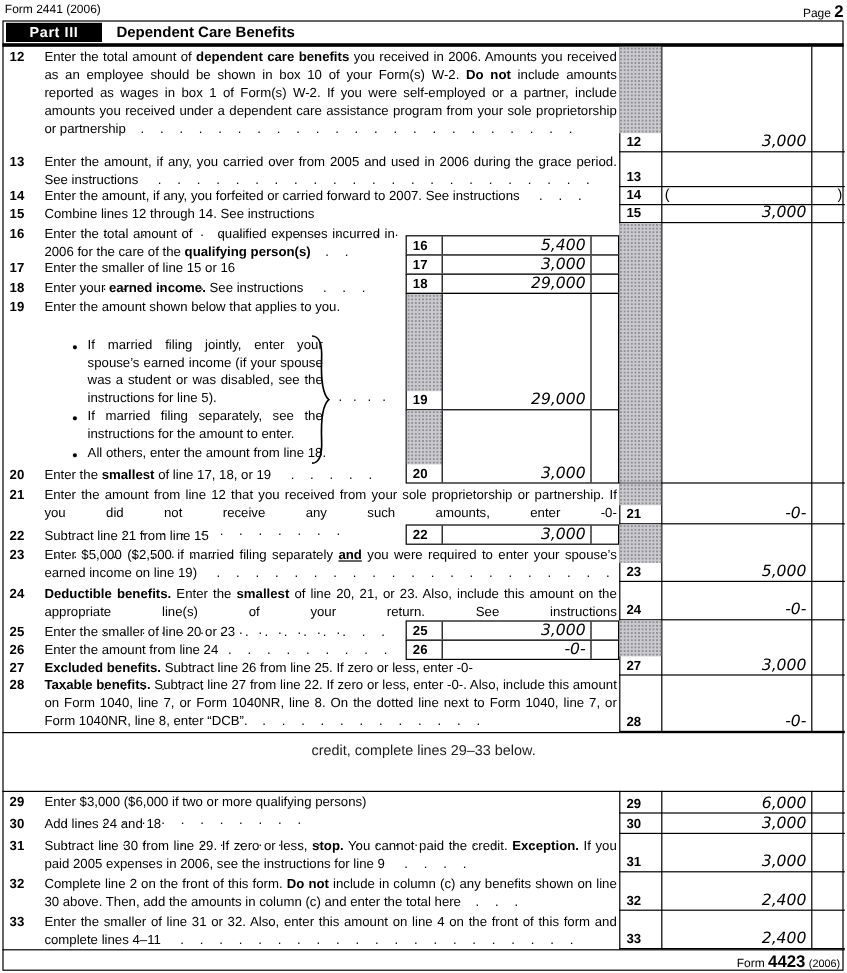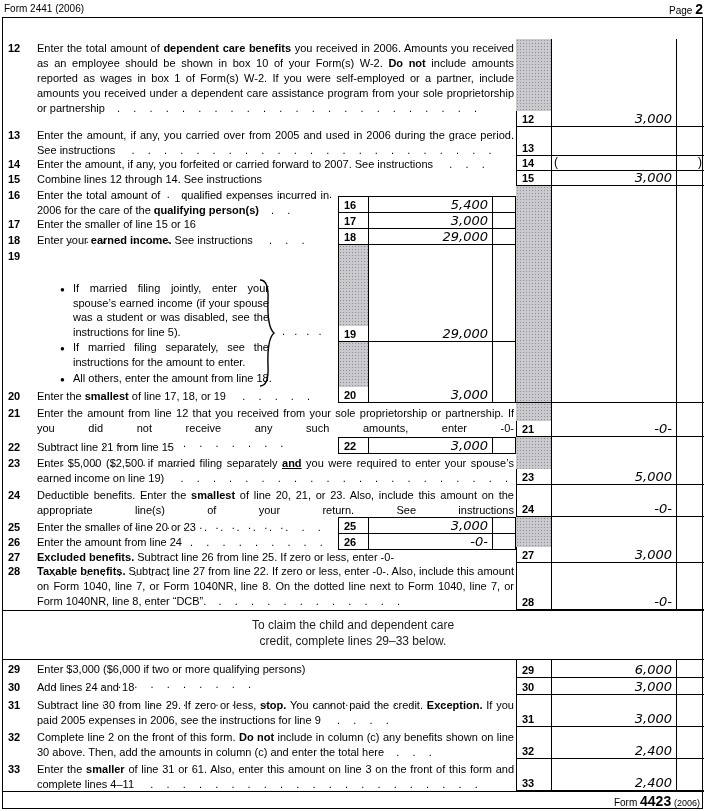--- a/index.html
+++ b/index.html
@@ -56,20 +56,24 @@
 </head>
 <body>
 
 <div id="page">
 
   <div class="phead-left">Form 2441 (2006)</div>
   <div class="phead-right"><span>Page</span> <span class="pgnum">2</span></div>
 
   <div class="outer"></div>
 
+  <div class="band">
+    <div class="bandbox">Part III</div>
+    <div class="bandtitle">Dependent Care Benefits</div>
+  </div>
 
   <div class="vl" style="left:516px;top:39px;height:571px"></div>
   <div class="vl" style="left:516px;top:659px;height:132px"></div>
   <div class="vl" style="left:551px;top:39px;height:571px"></div>
   <div class="vl" style="left:551px;top:659px;height:132px"></div>
   <div class="vl" style="left:676px;top:39px;height:571px"></div>
   <div class="vl" style="left:676px;top:659px;height:132px"></div>
 
   <div class="hl" style="top:610px"></div>
   <div class="hl" style="top:659px"></div>
@@ -215,20 +219,21 @@
   <div class="trow" style="top:217px">
     <div class="lno">17</div>
     <div class="ltxt w-nar"><span>Enter the smaller of line 15 or 16</span><span class="dots">    .   .   .   .   .   .   .   .</span></div>
   </div>
   <div class="trow" style="top:233px">
     <div class="lno">18</div>
     <div class="ltxt w-nar"><span>Enter your </span><span style="font-weight: bold;">earned income.</span><span> See instructions</span><span class="dots">    .   .   .</span></div>
   </div>
   <div class="trow" style="top:249px">
     <div class="lno">19</div>
+    <div class="ltxt w-19 just"><span>Enter the amount shown below that applies to you.</span></div>
   </div>
   <div class="brow" style="top:281px">
     <div class="bul">●</div>
     <div class="btxt just"><span>If married filing jointly, enter your spouse’s earned income (if your spouse was a student or was disabled, see the instructions for line 5).</span></div>
   </div>
   <div class="brow" style="top:340px">
     <div class="bul">●</div>
     <div class="btxt just"><span>If married filing separately, see the instructions for the amount to enter.</span></div>
   </div>
   <div class="brow" style="top:371px">
@@ -252,21 +257,21 @@
   <div class="trow" style="top:440px">
     <div class="lno">22</div>
     <div class="ltxt w-nar"><span>Subtract line 21 from line 15</span><span class="dots">  .   .   .   .   .   .   .   .   .   .</span></div>
   </div>
   <div class="trow" style="top:456px">
     <div class="lno">23</div>
     <div class="ltxt w-wide just"><span>Enter $5,000 ($2,500 if married filing separately </span><span style="font-weight: bold; text-decoration: underline;">and</span><span> you were required to enter your spouse’s earned income on line 19)</span><span class="dots">    .   .   .   .   .   .   .   .   .   .   .   .   .   .   .   .   .   .   .   .   .</span></div>
   </div>
   <div class="trow" style="top:488px">
     <div class="lno">24</div>
-    <div class="ltxt w-wide just"><span style="font-weight: normal;">Deductible benefits.</span><span> Enter the </span><span style="font-weight: bold;">smallest</span><span> of line 20, 21, or 23. Also, include this amount on the appropriate line(s) of your return. See instructions</span><span class="dots">    .   .   .   .   .   .   .   .   .   .   .   .   .   .   .</span></div>
+    <div class="ltxt w-wide just"><span style="font-weight: bold;">Deductible benefits.</span><span> Enter the </span><span style="font-weight: bold;">smallest</span><span> of line 20, 21, or 23. Also, include this amount on the appropriate line(s) of your return. See instructions</span><span class="dots">    .   .   .   .   .   .   .   .   .   .   .   .   .   .   .</span></div>
   </div>
   <div class="trow" style="top:520px">
     <div class="lno">25</div>
     <div class="ltxt w-nar"><span>Enter the smaller of line 20 or 23</span><span class="dots">  .   .   .   .   .   .   .   .</span></div>
   </div>
   <div class="trow" style="top:535px">
     <div class="lno">26</div>
     <div class="ltxt w-nar"><span>Enter the amount from line 24</span><span class="dots">  .   .   .   .   .   .   .   .   .</span></div>
   </div>
   <div class="trow" style="top:550px">
@@ -288,25 +293,24 @@
   <div class="trow" style="top:698px">
     <div class="lno">31</div>
     <div class="ltxt w-wide just"><span>Subtract line 30 from line 29. If zero or less, </span><span style="font-weight: bold;">stop.</span><span> You cannot paid the credit. </span><span style="font-weight: bold;">Exception.</span><span> If you paid 2005 expenses in 2006, see the instructions for line 9</span><span class="dots">    .   .   .   .</span></div>
   </div>
   <div class="trow" style="top:730px">
     <div class="lno">32</div>
     <div class="ltxt w-wide just"><span>Complete line 2 on the front of this form. </span><span style="font-weight: bold;">Do not</span><span> include in column (c) any benefits shown on line 30 above. Then, add the amounts in column (c) and enter the total here</span><span class="dots">   .   .   .</span></div>
   </div>
   <div class="trow" style="top:762px">
     <div class="lno">33</div>
-    <div class="ltxt w-wide just"><span>Enter the </span><span style="font-weight: bold;">smaller</span><span> of line 31 or 61. Also, enter this amount on line 3 on the front of this form and complete lines 4–11</span><span class="dots">    .   .   .   .   .   .   .   .   .   .   .   .   .   .   .   .   .   .   .   .   .</span></div>
+    <div class="ltxt w-wide just"><span>Enter the </span><span style="font-weight: normal;">smaller</span><span> of line 31 or 32. Also, enter this amount on line 4 on the front of this form and complete lines 4–11</span><span class="dots">    .   .   .   .   .   .   .   .   .   .   .   .   .   .   .   .   .   .   .   .   .</span></div>
   </div>
 
   <div class="note">
-    <div>To claim the child and dependent care</div>
     <div>credit, complete lines 29–33 below.</div>
   </div>
 
   <div class="footer">
     <span>Form</span>
     <span class="fnum">4423</span>
     <span class="fyr">(2006)</span>
   </div>
 
 </div>

